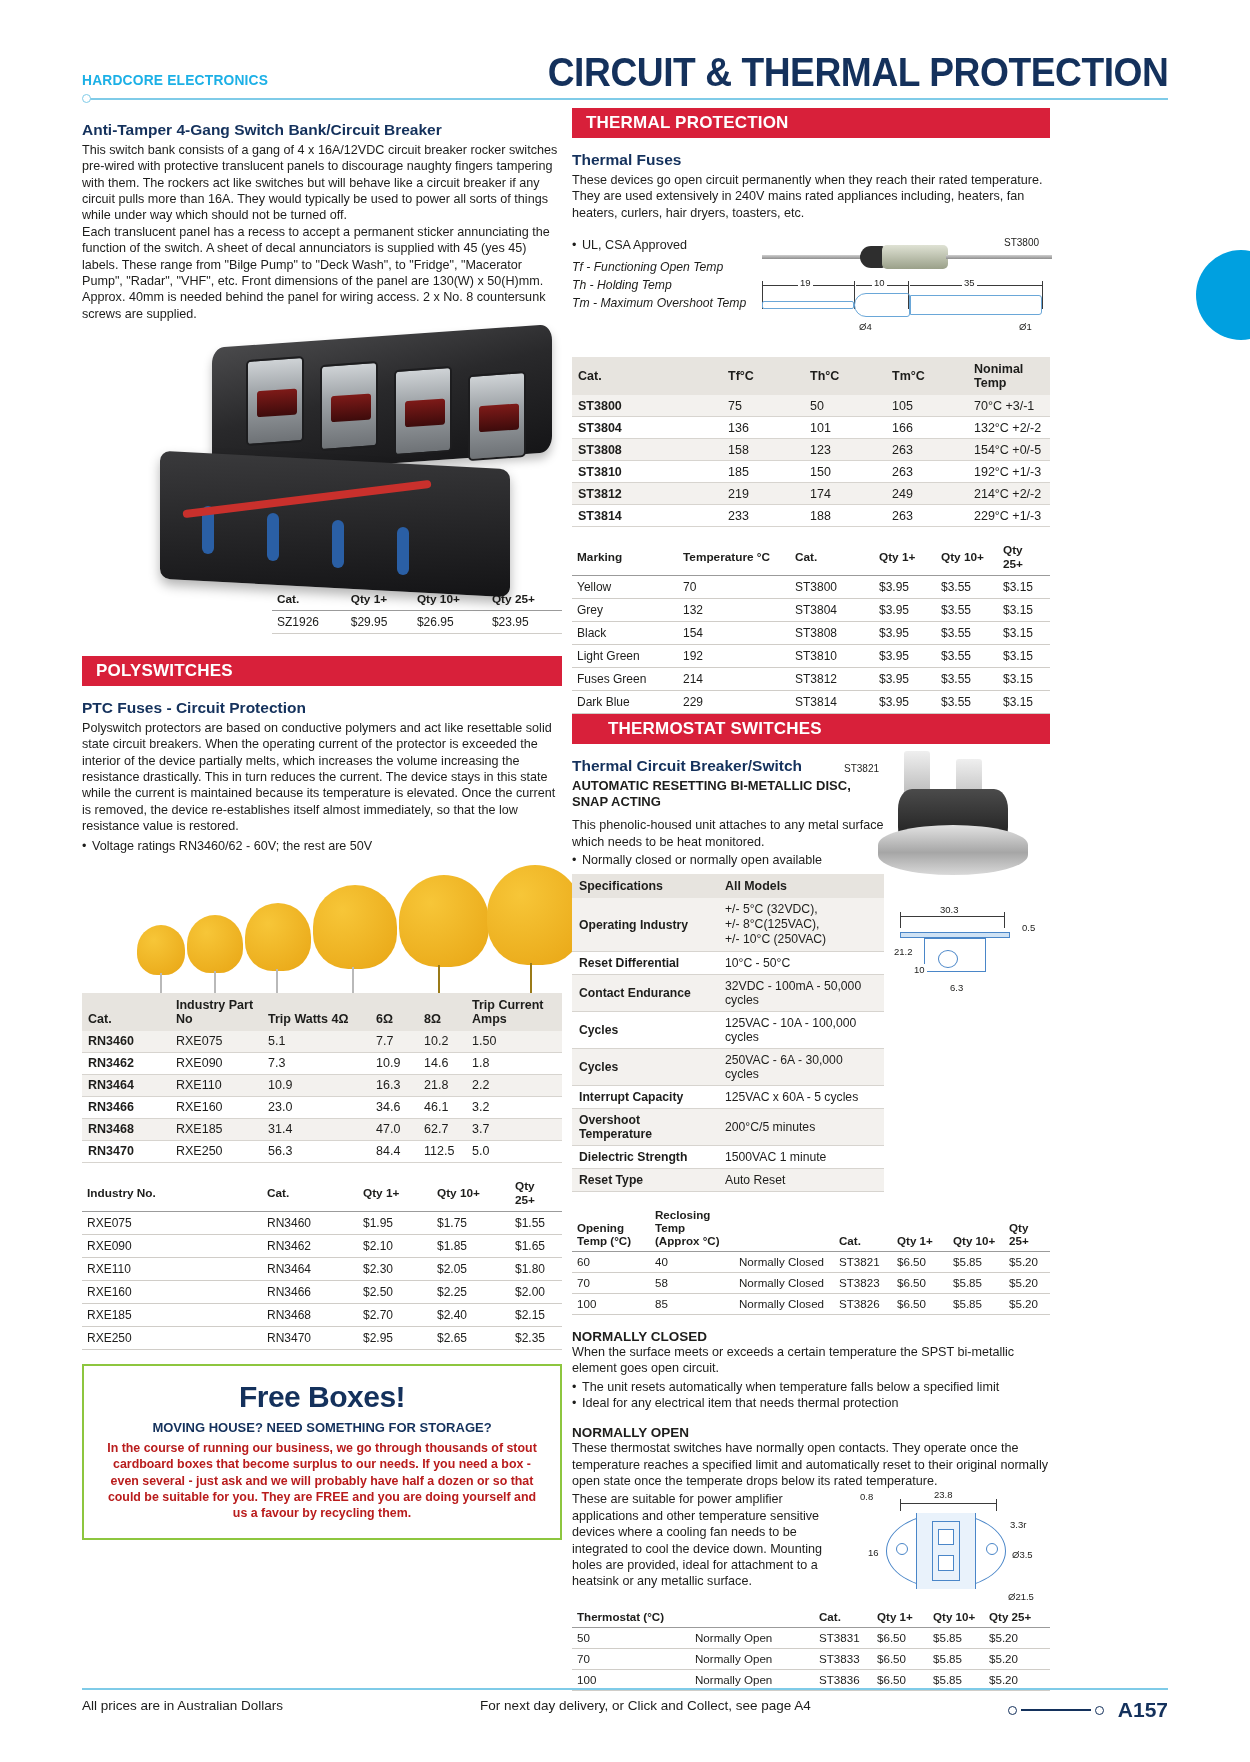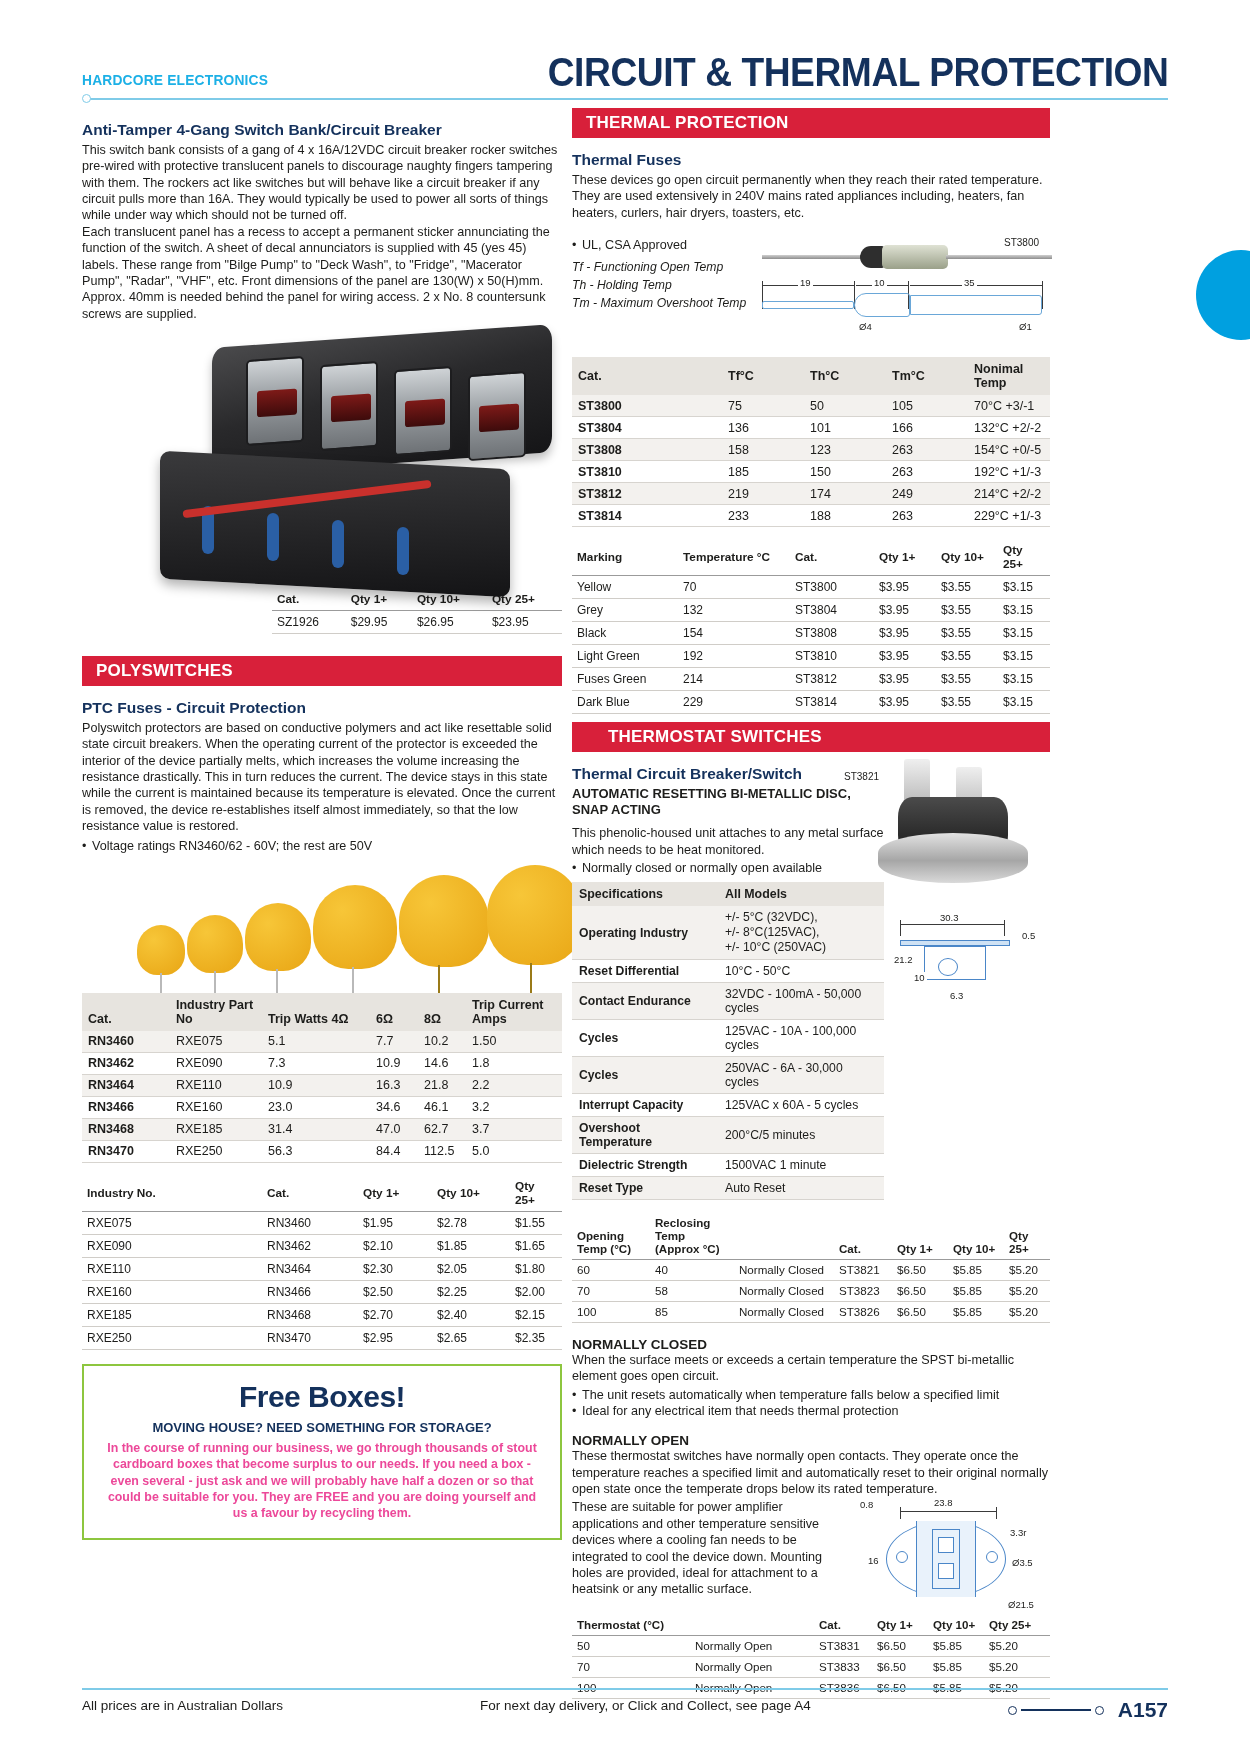--- a/index.html
+++ b/index.html
@@ -157,21 +157,21 @@
   
   .freebox {
     border: 2px solid #8dc63f; margin-top: 14px; padding: 14px 22px 16px 22px;
     text-align: center;
   }
   .fb-title {
     color:#14315c; font-weight:bold; font-size:30px; letter-spacing:-0.5px;
     margin-bottom:6px;
   }
   .fb-sub { color:#14315c; font-weight:bold; font-size:13px; margin-bottom:5px; }
-  .fb-body { color:#ec4899; font-weight:bold; font-size:12.4px; line-height:1.32; }
+  .fb-body { color:#b91c1c; font-weight:bold; font-size:12.4px; line-height:1.32; }
 
   
   .footer {
     position:absolute; left:82px; right:82px; bottom:34px; height:40px;
   }
   .foot-line { position:absolute; left:0; right:0; top:0; height:1.5px; background:#7fcbe8; }
   .foot-row {
     position:absolute; left:0; right:0; top:10px;
     display:flex; align-items:flex-start; justify-content:space-between;
     font-size:13.5px; color:#1d1d1b;
@@ -350,21 +350,21 @@
           <th style="width:74px;">Qty 1+</th>
           <th style="width:78px;">Qty 10+</th>
           <th>Qty 25+</th>
         </tr>
       </thead>
       <tbody>
         <tr>
           <td>RXE075</td>
           <td>RN3460</td>
           <td>$1.95</td>
-          <td>$2.78</td>
+          <td>$1.75</td>
           <td>$1.55</td>
         </tr>
         <tr>
           <td>RXE090</td>
           <td>RN3462</td>
           <td>$2.10</td>
           <td>$1.85</td>
           <td>$1.65</td>
         </tr>
         <tr>
@@ -567,21 +567,21 @@
           <td>Dark Blue</td>
           <td>229</td>
           <td>ST3814</td>
           <td>$3.95</td>
           <td>$3.55</td>
           <td>$3.15</td>
         </tr>
       </tbody>
     </table>
 
-    <div class="sect-bar" style="margin-top:8px;padding-left:36px;">
+    <div class="sect-bar" style="margin-top:0;padding-left:36px;">
       <span>THERMOSTAT SWITCHES</span>
     </div>
 
     <div style="position:relative;">
       <div style="width:312px;">
         <h3 class="sub">Thermal Circuit Breaker/Switch</h3>
         <div class="bold-cap">AUTOMATIC RESETTING BI-METALLIC DISC, SNAP ACTING</div>
         <div class="body-txt" style="margin-top:8px;">
           <p>This phenolic-housed unit attaches to any metal surface which needs to be heat monitored.</p>
         </div>

